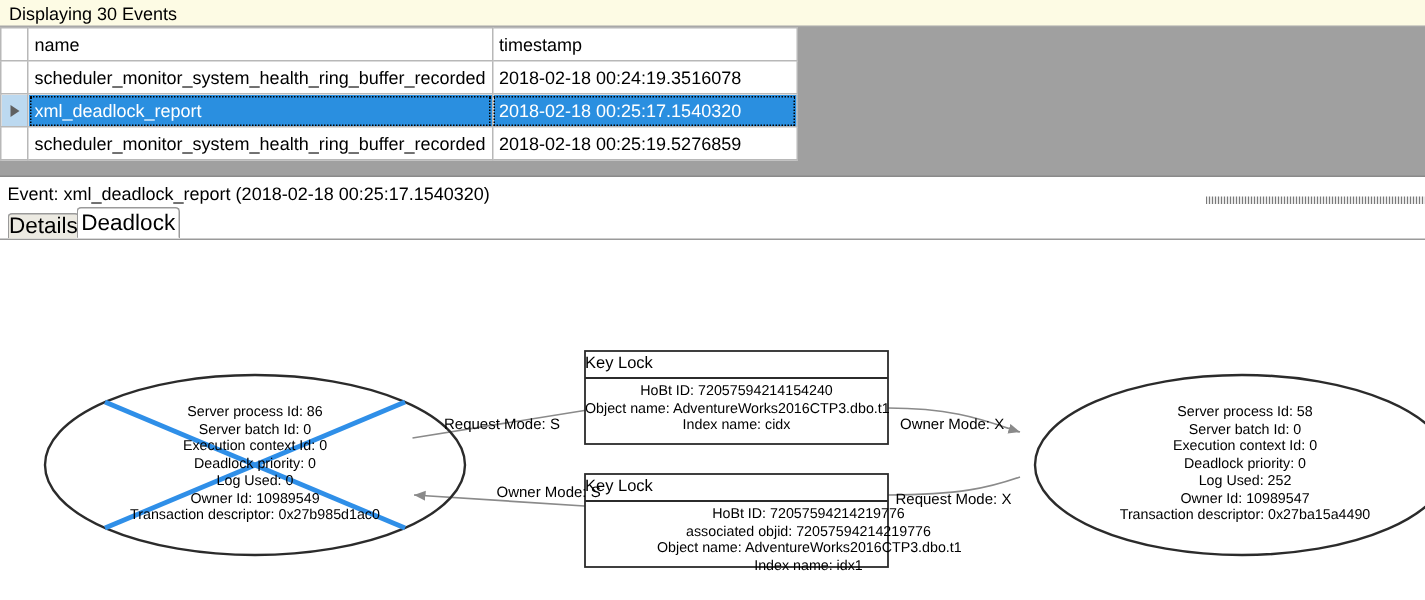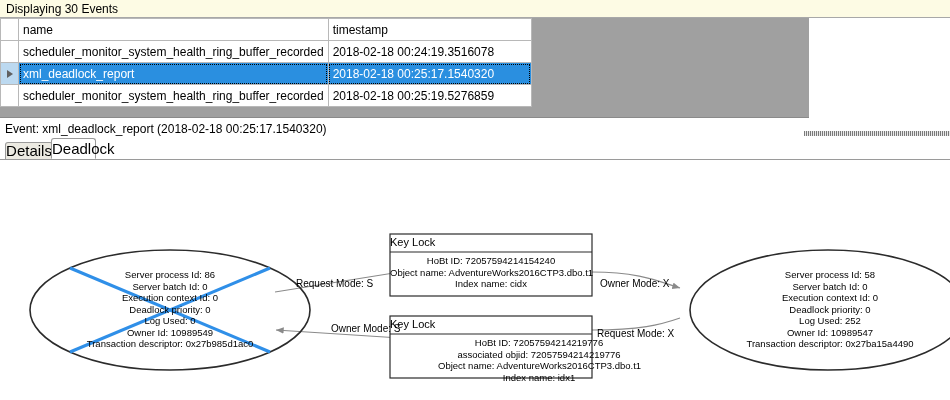--- a/index.html
+++ b/index.html
@@ -13,21 +13,21 @@
   
   .banner{
     position:absolute;left:0;top:0;width:950px;height:18px;
     background:#fdfbe4;border-bottom:1px solid #a8a8a8;
     display:flex;align-items:center;box-sizing:border-box;
   }
   .banner-text{padding-left:6px;font-size:12px;line-height:12px;color:#000;}
 
   
   .grid-wrap{
-    position:absolute;left:0;top:18px;width:809px;height:100px;
+    position:absolute;left:0;top:18px;width:950px;height:100px;
     background:#a0a0a0;box-sizing:border-box;
     border-bottom:1px solid #8a8a8a;
   }
   table.grid{border-collapse:collapse;table-layout:fixed;background:#fff;}
   table.grid td,table.grid th{
     border:1px solid #b8b8b8;
     font-size:12px;font-weight:normal;text-align:left;
     padding:0 4px;height:22px;box-sizing:border-box;
     white-space:nowrap;overflow:hidden;color:#000;
     background:#ffffff;
@@ -63,21 +63,21 @@
     position:absolute;left:0;top:139px;width:950px;height:21px;
     border-bottom:1px solid #9a9a9a;box-sizing:border-box;background:#ffffff;
   }
   .tab{
     position:absolute;bottom:0;box-sizing:border-box;
     border:1px solid #9a9a9a;border-bottom:none;
     background:#eceae2;font-size:15px;text-align:center;
     border-radius:3px 3px 0 0;
   }
   .tab-details{left:5px;width:48px;height:17px;line-height:15px;}
-  .tab-deadlock{left:51px;width:45px;height:21px;line-height:19px;
+  .tab-deadlock{left:51px;width:69px;height:21px;line-height:19px;
     background:#ffffff;border-bottom:1px solid #ffffff;z-index:3;}
 
   
   .canvas{
     position:absolute;left:0;top:160px;width:950px;height:240px;
     background:#ffffff;overflow:hidden;
   }
   .canvas svg{position:absolute;left:0;top:0;}
   .node-text{
     position:absolute;text-align:center;font-size:9.5px;line-height:11.5px;

